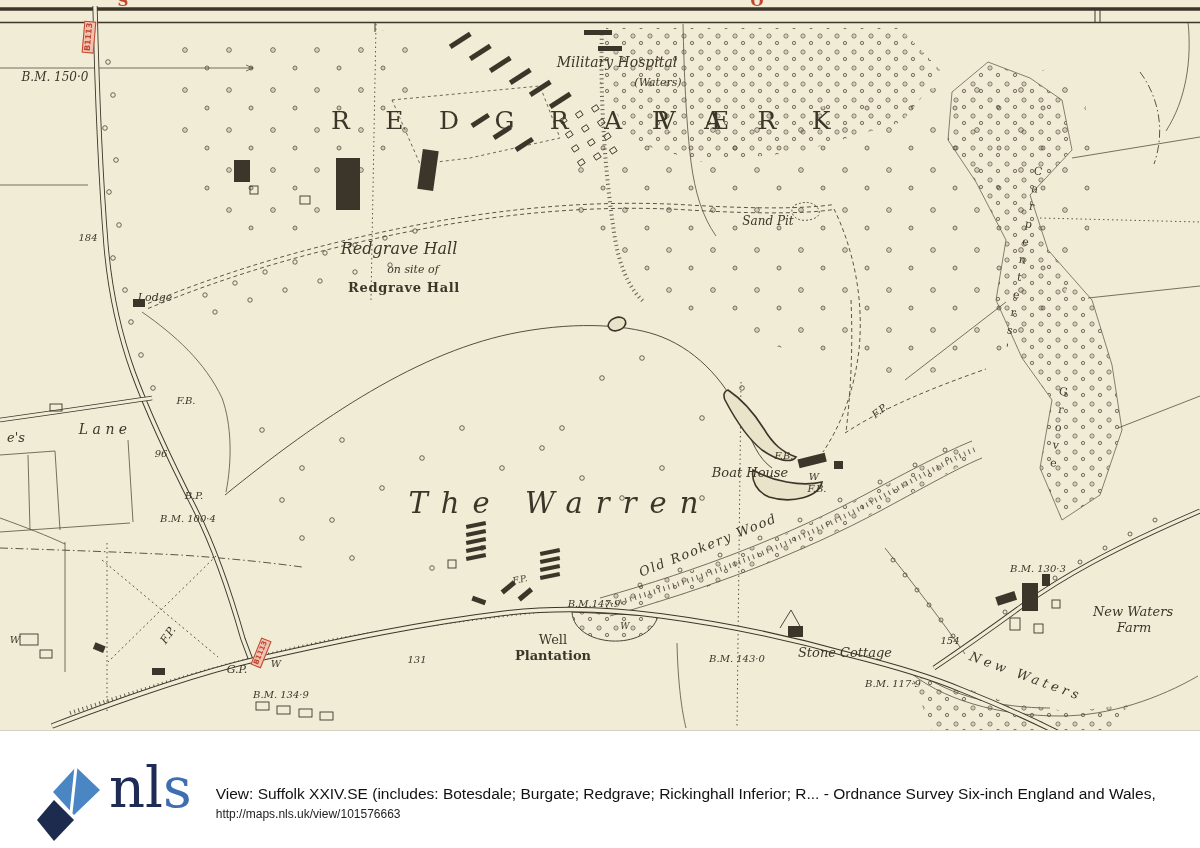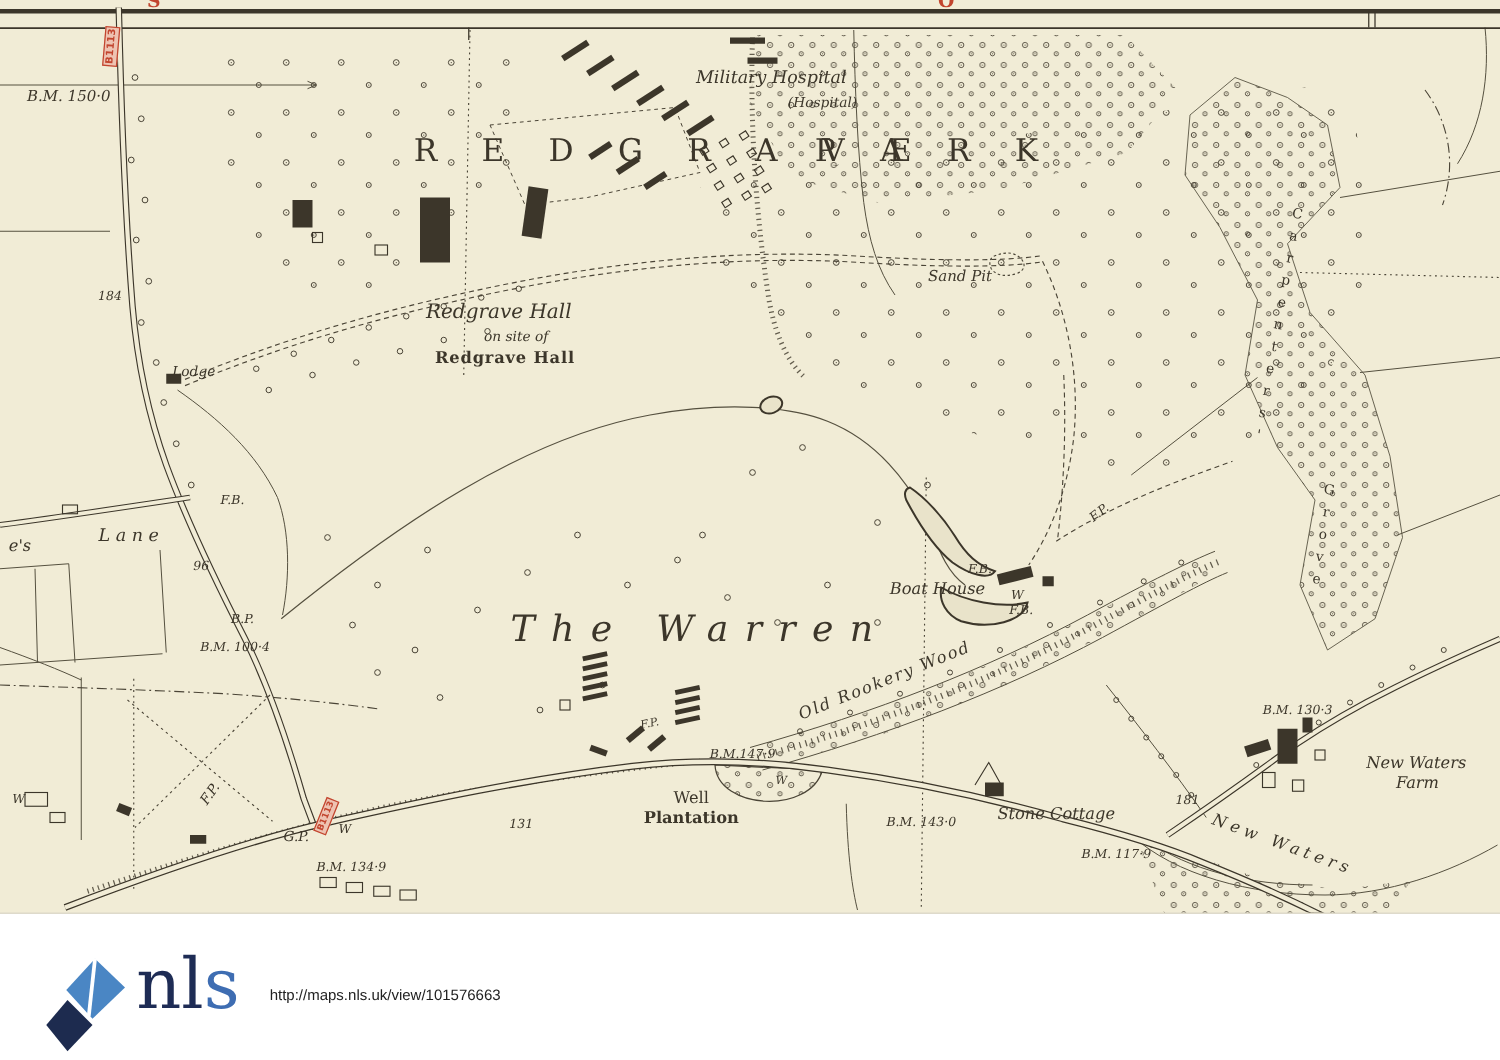--- a/index.html
+++ b/index.html
@@ -275,21 +275,21 @@
       <path d="M 780,628 L 791,610 L 801,628"></path>
     </g>
   </svg>
 
   <div id="labels">
       <div class="map-label italic" style="left: 55px; top: 77px; font-size: 12px; transform: translate(-50%, -50%);">B.M. 150·0</div>
       <div class="map-label red-box" style="left: 89px; top: 37px; font-size: 8px; transform: translate(-50%, -50%) rotate(-85deg);">B1113</div>
       <div class="map-label red" style="left: 123px; top: 1px; font-size: 15px; transform: translate(-50%, -50%);">S</div>
       <div class="map-label red" style="left: 757px; top: 1px; font-size: 15px; transform: translate(-50%, -50%);">O</div>
       <div class="map-label italic" style="left: 617px; top: 62px; font-size: 14px; transform: translate(-50%, -50%);">Military Hospital</div>
-      <div class="map-label italic" style="left: 658px; top: 82px; font-size: 11px; transform: translate(-50%, -50%);">(Hospital)</div>
+      <div class="map-label italic" style="left: 658px; top: 82px; font-size: 11px; transform: translate(-50%, -50%);">(Waters)</div>
       <div class="map-label roman" style="left: 537px; top: 120px; font-size: 25px; letter-spacing: 0.55em; transform: translate(-50%, -50%);">R E D G R A V E</div>
       <div class="map-label roman" style="left: 748px; top: 120px; font-size: 25px; letter-spacing: 0.55em; transform: translate(-50%, -50%);">P A R K</div>
       <div class="map-label italic" style="left: 768px; top: 221px; font-size: 12px; transform: translate(-50%, -50%);">Sand Pit</div>
       <div class="map-label italic" style="left: 399px; top: 249px; font-size: 16px; transform: translate(-50%, -50%);">Redgrave Hall</div>
       <div class="map-label italic" style="left: 413px; top: 269px; font-size: 11px; transform: translate(-50%, -50%);">on site of</div>
       <div class="map-label gothic" style="left: 404px; top: 287px; font-size: 13px; transform: translate(-50%, -50%);">Redgrave Hall</div>
       <div class="map-label italic" style="left: 155px; top: 297px; font-size: 11px; transform: translate(-50%, -50%);">Lodge</div>
       <div class="map-label italic" style="left: 88px; top: 238px; font-size: 10px; transform: translate(-50%, -50%);">184</div>
       <div class="map-label italic" style="left: 16px; top: 437px; font-size: 13px; transform: translate(-50%, -50%);">e's</div>
       <div class="map-label italic" style="left: 103px; top: 429px; font-size: 14px; transform: translate(-50%, -50%);">L a n e</div>
@@ -307,21 +307,21 @@
       <div class="map-label italic" style="left: 594px; top: 604px; font-size: 10px; transform: translate(-50%, -50%);">B.M.147·9</div>
       <div class="map-label roman" style="left: 553px; top: 639px; font-size: 13px; transform: translate(-50%, -50%);">Well</div>
       <div class="map-label roman" style="left: 553px; top: 655px; font-size: 13px; transform: translate(-50%, -50%); font-weight: bold;">Plantation</div>
       <div class="map-label italic" style="left: 417px; top: 660px; font-size: 10px; transform: translate(-50%, -50%);">131</div>
       <div class="map-label italic" style="left: 737px; top: 659px; font-size: 10px; transform: translate(-50%, -50%);">B.M. 143·0</div>
       <div class="map-label italic" style="left: 845px; top: 652px; font-size: 13px; transform: translate(-50%, -50%);">Stone Cottage</div>
       <div class="map-label italic" style="left: 893px; top: 684px; font-size: 10px; transform: translate(-50%, -50%);">B.M. 117·9</div>
       <div class="map-label italic" style="left: 1038px; top: 569px; font-size: 10px; transform: translate(-50%, -50%);">B.M. 130·3</div>
       <div class="map-label italic" style="left: 1133px; top: 611px; font-size: 13px; transform: translate(-50%, -50%);">New Waters</div>
       <div class="map-label italic" style="left: 1134px; top: 627px; font-size: 13px; transform: translate(-50%, -50%);">Farm</div>
-      <div class="map-label italic" style="left: 950px; top: 641px; font-size: 10px; transform: translate(-50%, -50%);">181</div>
+      <div class="map-label italic" style="left: 950px; top: 641px; font-size: 10px; transform: translate(-50%, -50%);">154</div>
       <div class="map-label italic" style="left: 1026px; top: 676px; font-size: 13px; letter-spacing: 0.3em; transform: translate(-50%, -50%) rotate(20deg);">New Waters</div>
       <div class="map-label italic" style="left: 168px; top: 635px; font-size: 11px; transform: translate(-50%, -50%) rotate(-55deg);">F.P.</div>
       <div class="map-label italic" style="left: 237px; top: 669px; font-size: 11px; transform: translate(-50%, -50%);">G.P.</div>
       <div class="map-label red-box" style="left: 261px; top: 653px; font-size: 7px; transform: translate(-50%, -50%) rotate(-68deg);">B1113</div>
       <div class="map-label italic" style="left: 276px; top: 664px; font-size: 10px; transform: translate(-50%, -50%);">W</div>
       <div class="map-label italic" style="left: 281px; top: 695px; font-size: 10px; transform: translate(-50%, -50%);">B.M. 134·9</div>
       <div class="map-label italic" style="left: 15px; top: 640px; font-size: 10px; transform: translate(-50%, -50%);">W</div>
       <div class="map-label italic" style="left: 625px; top: 626px; font-size: 9px; transform: translate(-50%, -50%);">W</div>
       <div class="map-label stack" style="left: 1022px; top: 262px; font-size: 11px; transform: translate(-50%, -50%) rotate(10deg);">Carpenters'</div>
       <div class="map-label stack" style="left: 1058px; top: 430px; font-size: 11px; transform: translate(-50%, -50%) rotate(8deg);">Grove</div>
@@ -332,15 +332,16 @@
 <div class="footer">
   <a class="logo">
     <svg width="72" height="82" viewBox="0 0 72 82">
       <polygon points="40,4 64,27 38,52 17,29" fill="#4a86c4"></polygon>
       <path d="M40,4 L35,50" stroke="#ffffff" stroke-width="3" fill="none"></path>
       <polygon points="18,37 38,57 18,78 1,57" fill="#1d2b4f"></polygon>
     </svg>
     <span class="logo-text"><span>nl</span><span class="s">s</span></span>
   </a>
   <div class="caption">
+    <div class="caption-title">View: Suffolk XXIV.SE (includes: Botesdale; Burgate; Redgrave; Rickinghall Inferior; R... - Ordnance Survey Six-inch England and Wales,</div>
     <div class="caption-url">http://maps.nls.uk/view/101576663</div>
   </div>
 </div>
 
 </body></html>

